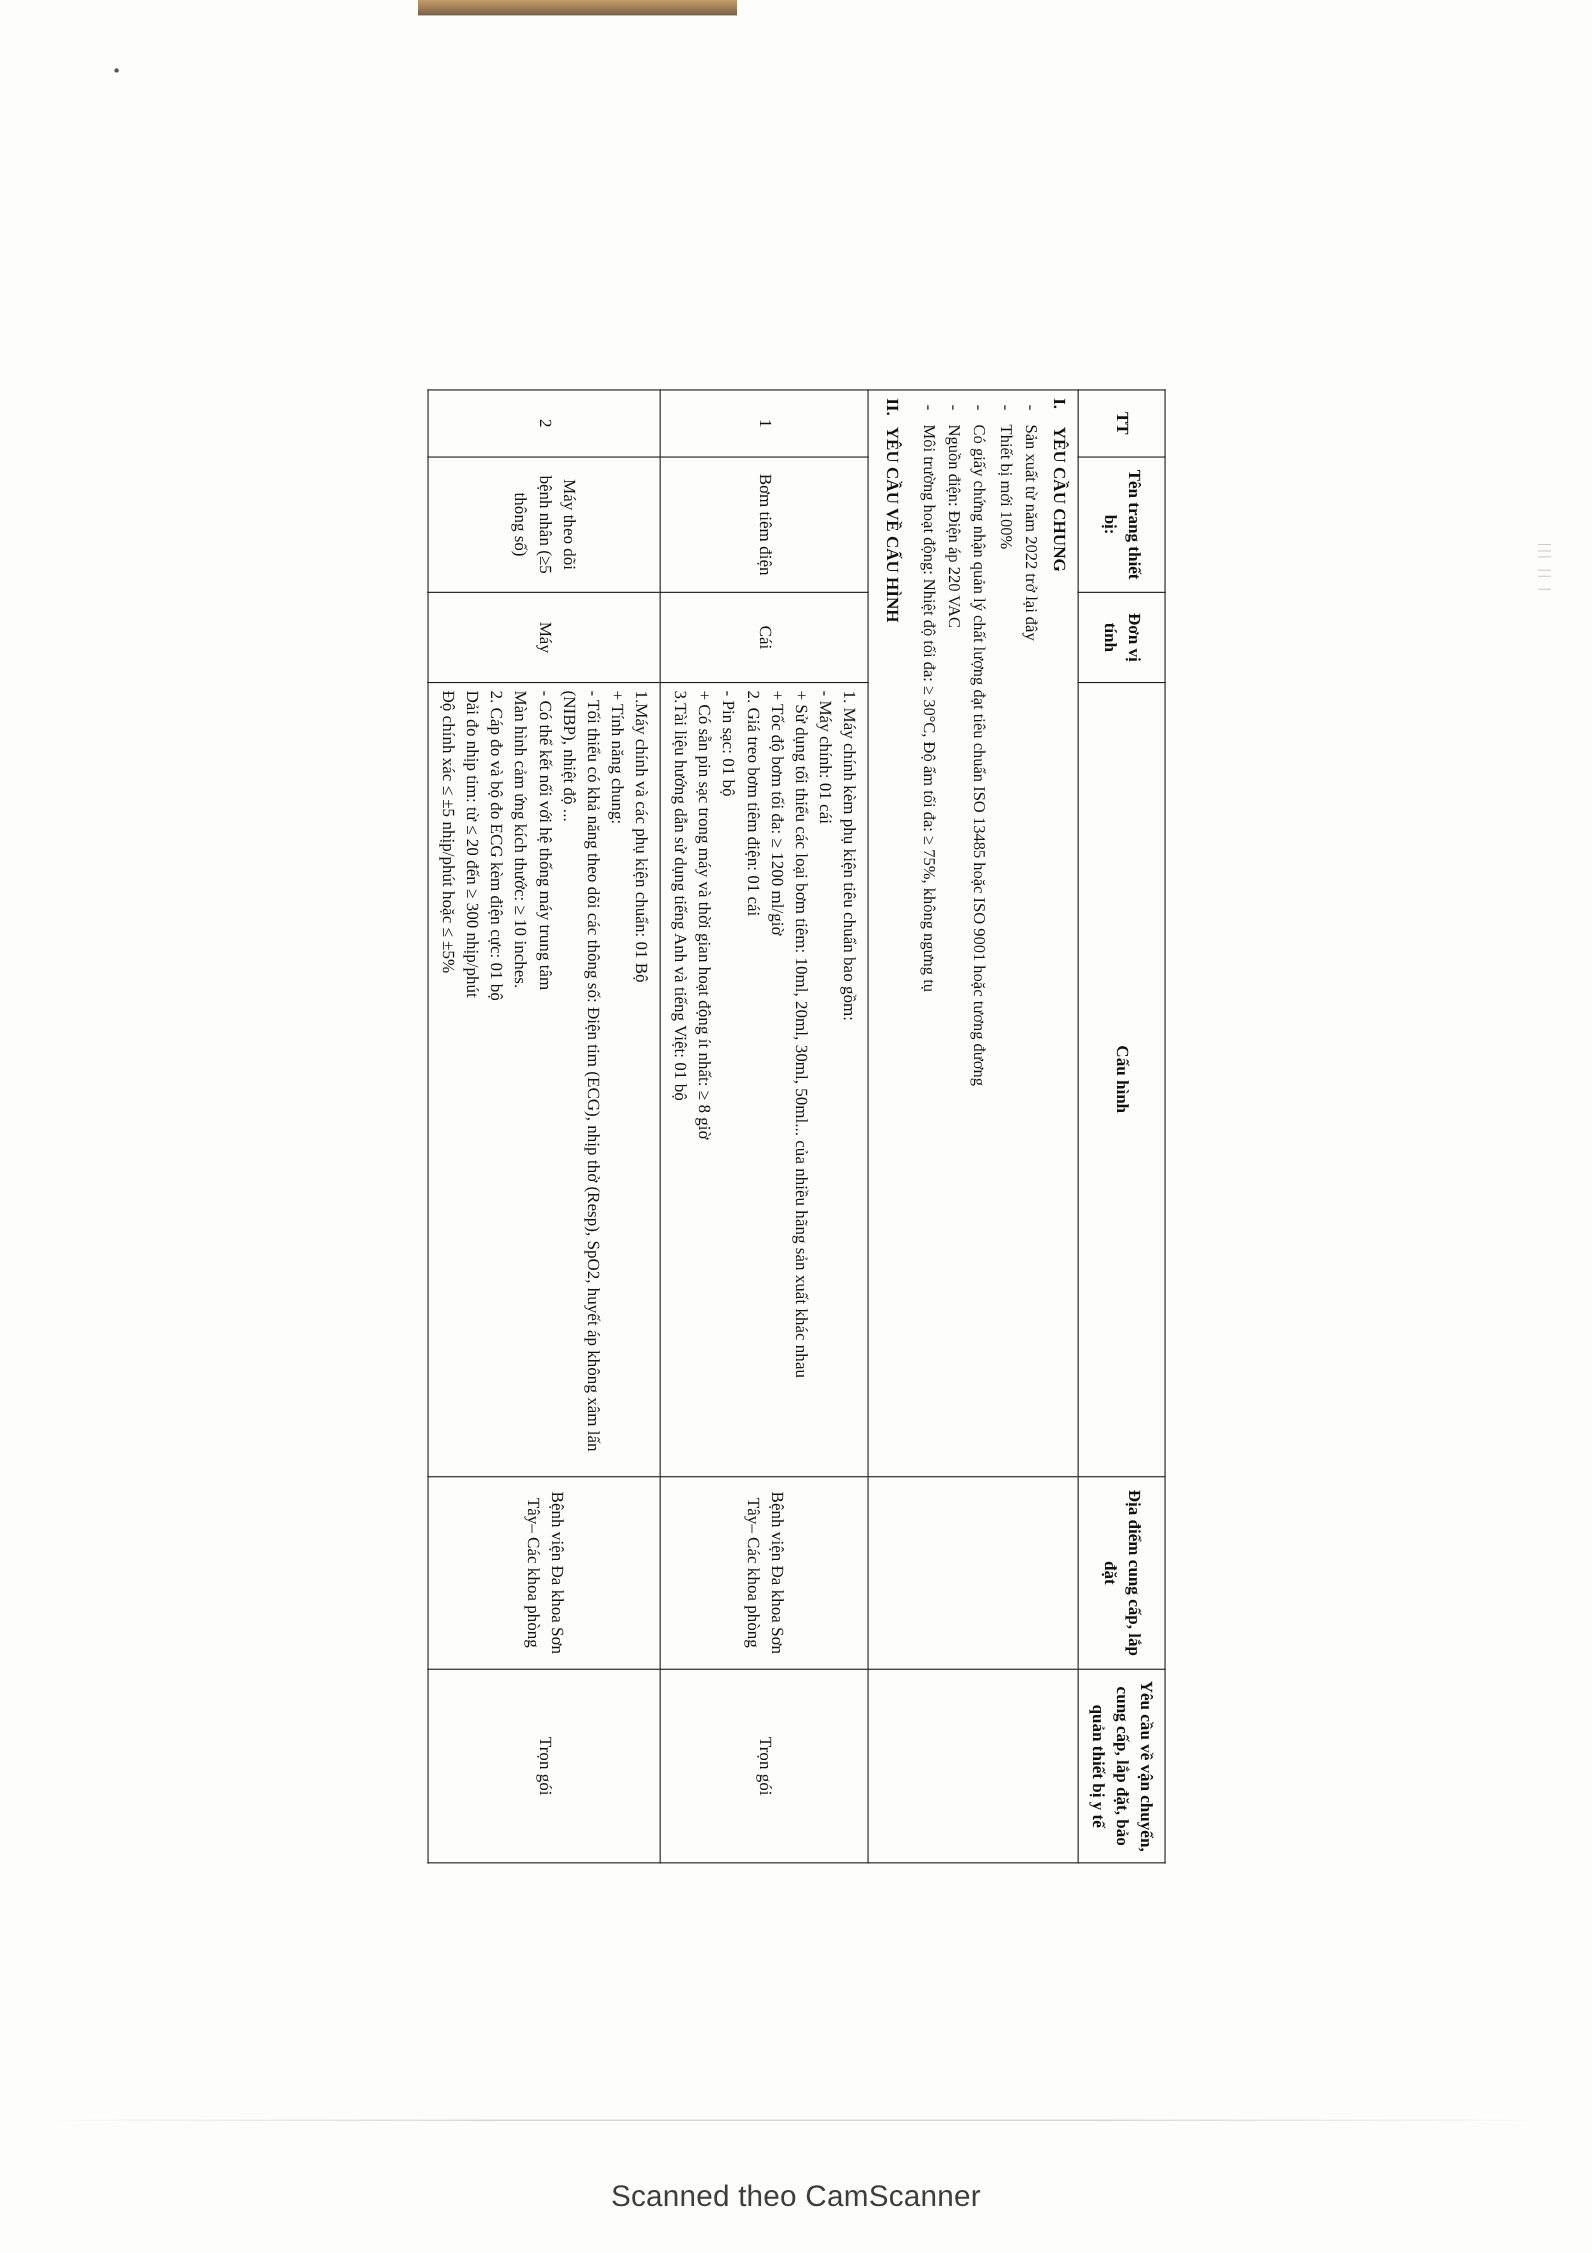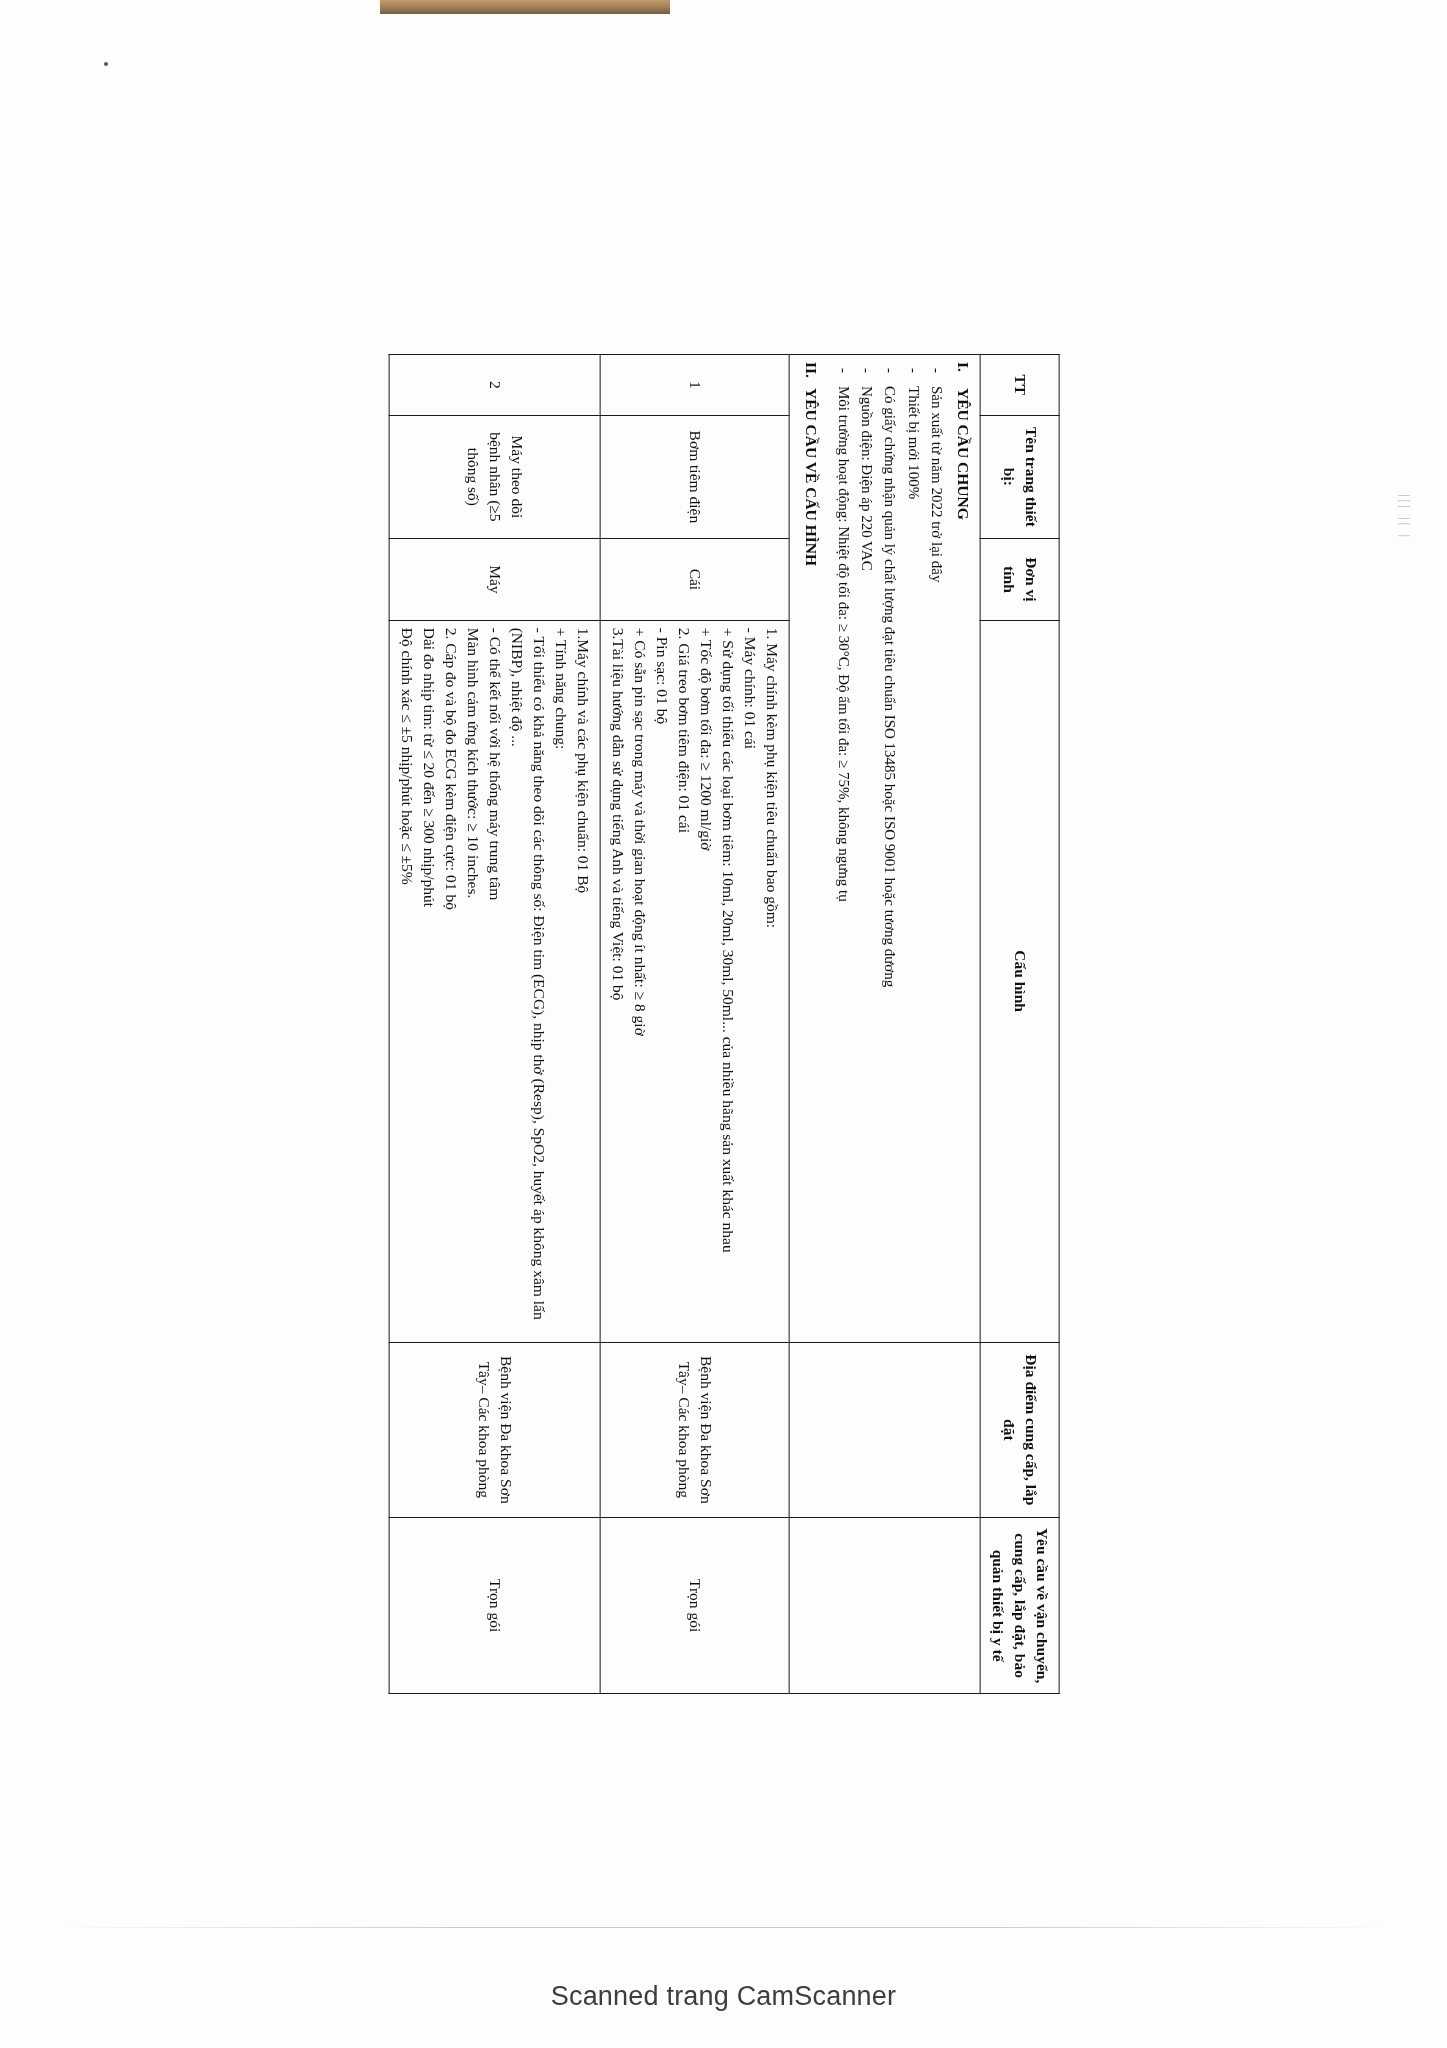--- a/index.html
+++ b/index.html
@@ -263,14 +263,14 @@
             </td>
             <td class="center">Bệnh viện Đa khoa Sơn Tây– Các khoa phòng</td>
             <td class="center">Trọn gói</td>
           </tr>
         </tbody>
       </table>
     </div>
   </div>
 
   <div class="page-edge"></div>
-  <div class="camscanner">Scanned trang CamScanner</div>
+  <div class="camscanner">Scanned theo CamScanner</div>
 </div>
 
 </body></html>

